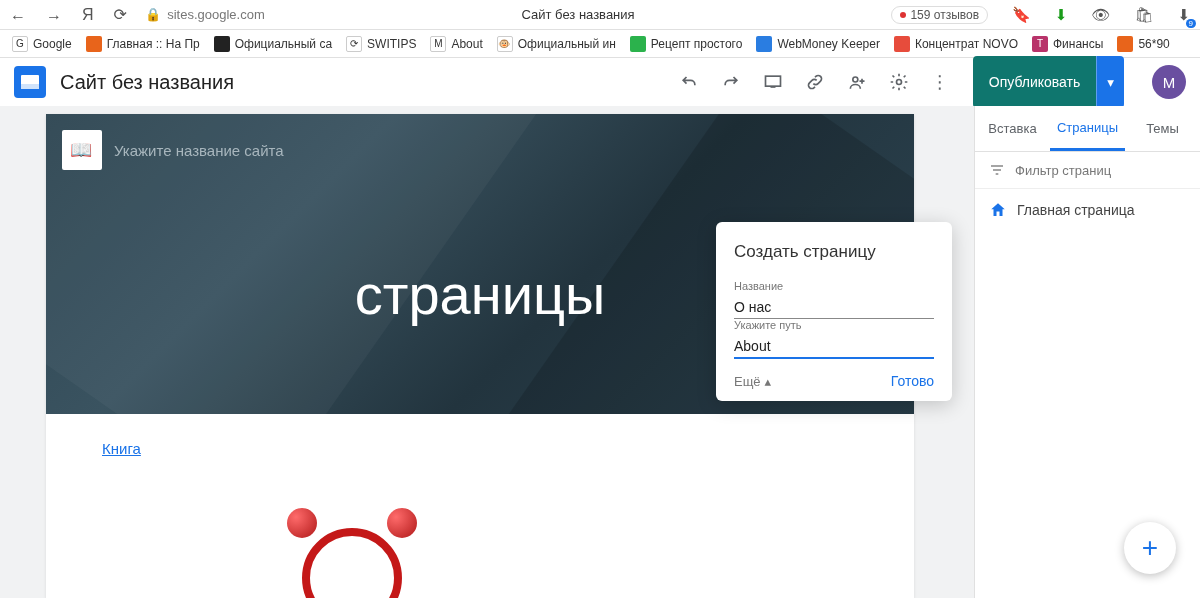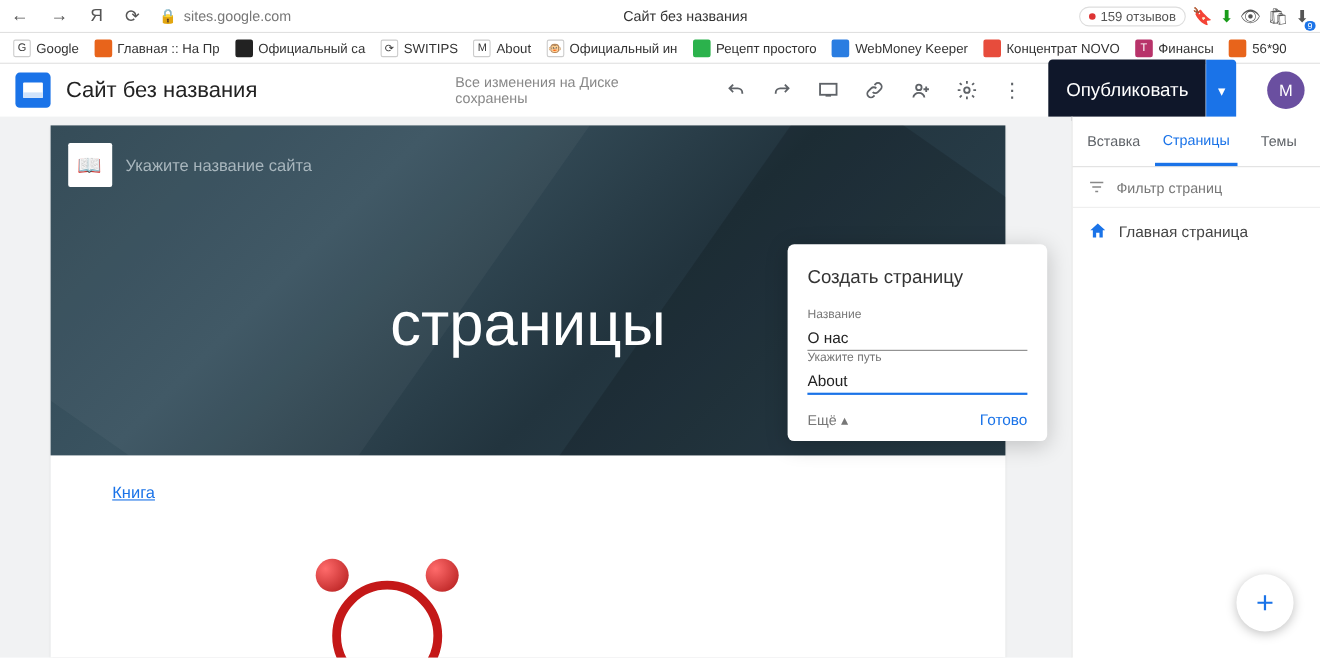--- a/index.html
+++ b/index.html
@@ -4,21 +4,21 @@
 <style>
 * { margin: 0; padding: 0; box-sizing: border-box; font-family: Arial, "Helvetica Neue", sans-serif; }
 body { width: 1200px; height: 598px; overflow: hidden; background: #fff; }
 
 
 .browser-bar { height: 30px; display: flex; align-items: center; padding: 0 10px; gap: 18px; border-bottom: 1px solid #e0e0e0; }
 .browser-bar .nav-icons { display: flex; gap: 20px; align-items: center; color: #555; font-size: 16px; }
 .browser-bar .url-wrap { display: flex; align-items: center; gap: 6px; color: #777; font-size: 13px; }
 .browser-bar .url-lock { color: #888; }
 .browser-bar .page-title-center { flex: 1; text-align: center; color: #333; font-size: 13px; }
-.browser-bar .right-icons { display: flex; align-items: center; gap: 6px; color: #555; font-size: 15px; }
+.browser-bar .right-icons { display: flex; align-items: center; gap: 24px; color: #555; font-size: 15px; }
 .reviews-pill { background: #fff; border: 1px solid #ddd; border-radius: 12px; padding: 1px 8px; font-size: 12px; display: flex; align-items: center; gap: 4px; }
 .reviews-pill .dot { width: 6px; height: 6px; background: #d33; border-radius: 50%; }
 .download-icon { color: #1a9c1a; }
 .ext-icon { position: relative; }
 .ext-badge { position: absolute; bottom: -4px; right: -6px; background: #1a73e8; color: #fff; font-size: 8px; border-radius: 7px; padding: 0 3px; }
 
 
 .bookmarks-bar { height: 28px; display: flex; align-items: center; padding: 0 8px; gap: 6px; border-bottom: 1px solid #e0e0e0; font-size: 12px; color: #333; overflow: hidden; }
 .bookmark { display: flex; align-items: center; gap: 5px; padding: 2px 4px; white-space: nowrap; cursor: pointer; }
 .bm-fav { width: 16px; height: 16px; border-radius: 2px; display: inline-flex; align-items: center; justify-content: center; font-size: 10px; color: #fff; flex-shrink: 0; }
@@ -26,21 +26,21 @@
 
 .app-toolbar { height: 48px; display: flex; align-items: center; padding: 0 14px; gap: 14px; }
 .app-logo { width: 32px; height: 32px; background: #1a73e8; border-radius: 4px; display: flex; align-items: center; justify-content: center; }
 .app-logo-inner { width: 18px; height: 14px; background: #fff; border-radius: 1px; position: relative; }
 .app-logo-inner::after { content: ""; position: absolute; left: 0; bottom: 0; width: 18px; height: 5px; background: #d0e3fb; }
 .site-title-input { font-size: 20px; color: #222; border: none; outline: none; background: transparent; width: 240px; }
 .save-status { color: #888; font-size: 13px; margin-left: 100px; }
 .toolbar-spacer { flex: 1; }
 .toolbar-icons { display: flex; align-items: center; gap: 22px; color: #5f6368; font-size: 18px; }
 .toolbar-icons .ticon { cursor: pointer; }
-.publish-btn { background: #0f172a; color: #fff; border: none; padding: 18px 16px; font-size: 17px; cursor: pointer; border-radius: 4px 0 0 4px; }
+.publish-btn { background: #0f766e; color: #fff; border: none; padding: 18px 16px; font-size: 14px; cursor: pointer; border-radius: 4px 0 0 4px; }
 .publish-drop { background: #1a73e8; color: #fff; border: none; border-left: 1px solid rgba(255,255,255,0.3); padding: 8px 10px; cursor: pointer; border-radius: 0 4px 4px 0; }
 .publish-group { display: flex; margin-left: 10px; }
 .avatar { width: 34px; height: 34px; background: #6a4fa0; color: #fff; border-radius: 50%; display: flex; align-items: center; justify-content: center; font-size: 15px; margin-left: 14px; cursor: pointer; }
 
 
 .main { display: flex; height: calc(598px - 30px - 28px - 48px); }
 .canvas-wrap { flex: 1; background: #f1f2f3; padding: 8px 30px 0 46px; overflow: hidden; position: relative; }
 .canvas { background: #fff; width: 868px; height: 100%; box-shadow: 0 1px 3px rgba(0,0,0,0.1); position: relative; }
 
 
@@ -159,21 +159,20 @@
       <span class="bm-fav" style="background: rgb(232, 100, 27); border: none; color: rgb(255, 255, 255);"></span>
       <span>56*90</span>
     </div>
   </div>
 
 <div class="app-toolbar">
   <div class="app-logo">
       <div class="app-logo-inner"></div>
     </div>
   <input class="site-title-input" value="Сайт без названия" style="">
-  <span class="save-status">Все изменения на Диске сохранены</span>
   <div class="toolbar-spacer"></div>
   <div class="toolbar-icons">
     <span class="ticon">
         <svg width="20" height="20" viewBox="0 0 24 24">
           <path fill="none" stroke="#5f6368" stroke-width="2" d="M9 14l-4-4 4-4M5 10h9a5 5 0 0 1 5 5v1"></path>
         </svg>
       </span>
     <span class="ticon">
         <svg width="20" height="20" viewBox="0 0 24 24">
           <path fill="none" stroke="#5f6368" stroke-width="2" d="M15 14l4-4-4-4M19 10h-9a5 5 0 0 0-5 5v1"></path>

